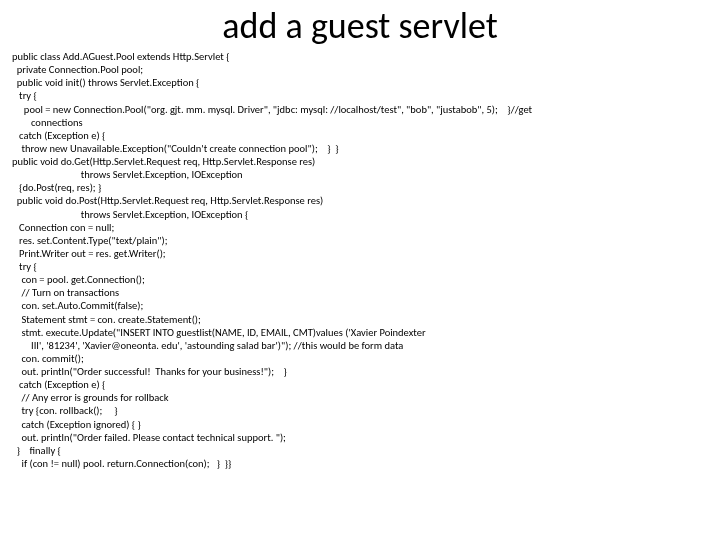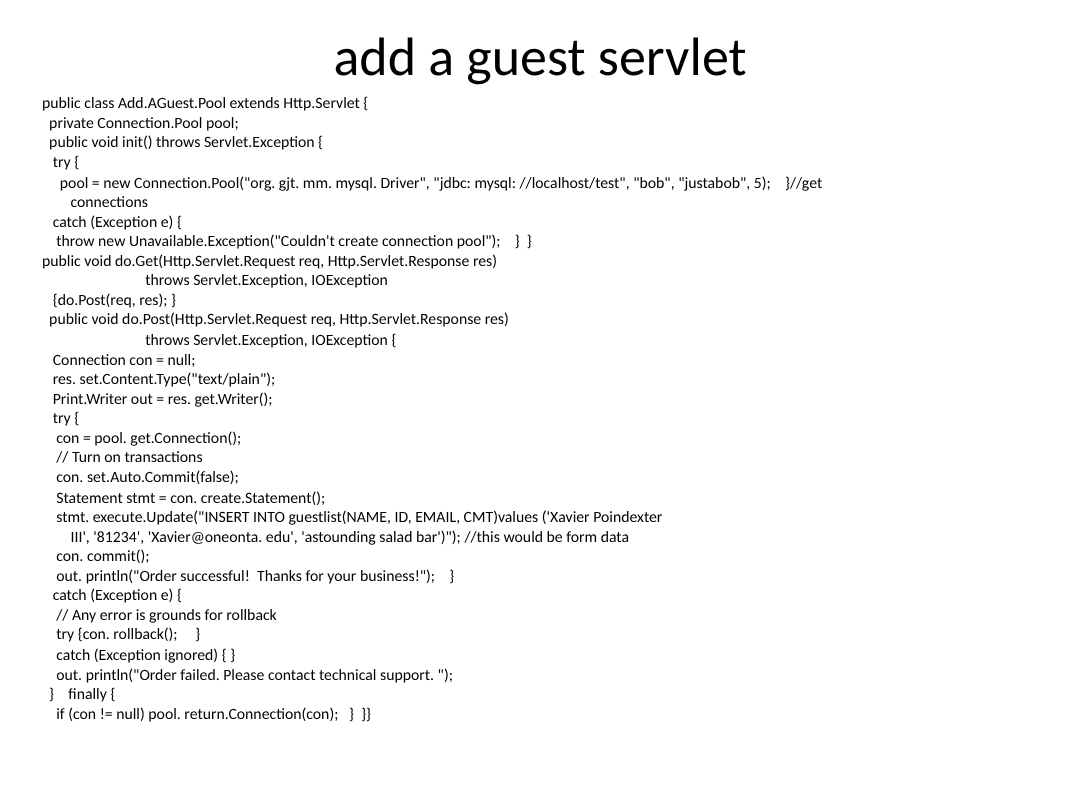--- a/index.html
+++ b/index.html
@@ -8,30 +8,30 @@
     width: 720px;
     height: 540px;
     background: #fff;
     font-family: Calibri, Arial, sans-serif;
     overflow: hidden;
   }
   .title {
     text-align: center;
     font-size: 36px;
     font-weight: 400;
-    margin: 16px 0 2px 0;
+    margin: 4px 0 2px 0;
     color: #000;
   }
   .code {
     font-family: Calibri, Arial, sans-serif;
     font-size: 10.5px;
     line-height: 1.25;
     color: #000;
     white-space: pre;
-    padding: 0 28px;
+    padding: 0 12px;
   }
 </style>
 </head>
 <body>
 
 <div class="title">add a guest servlet</div>
 <div class="code" id="code-block">public class Add.AGuest.Pool extends Http.Servlet {
   private Connection.Pool pool;
   public void init() throws Servlet.Exception {
    try {

